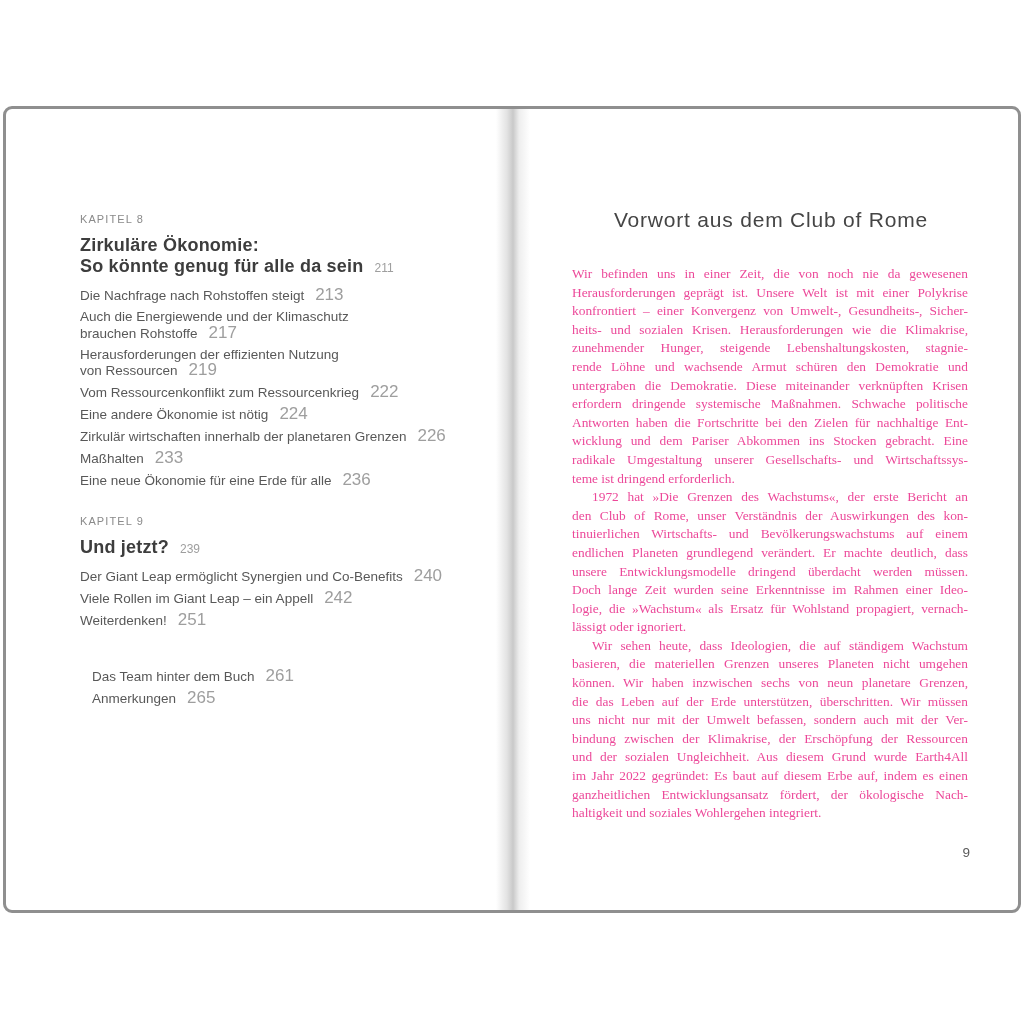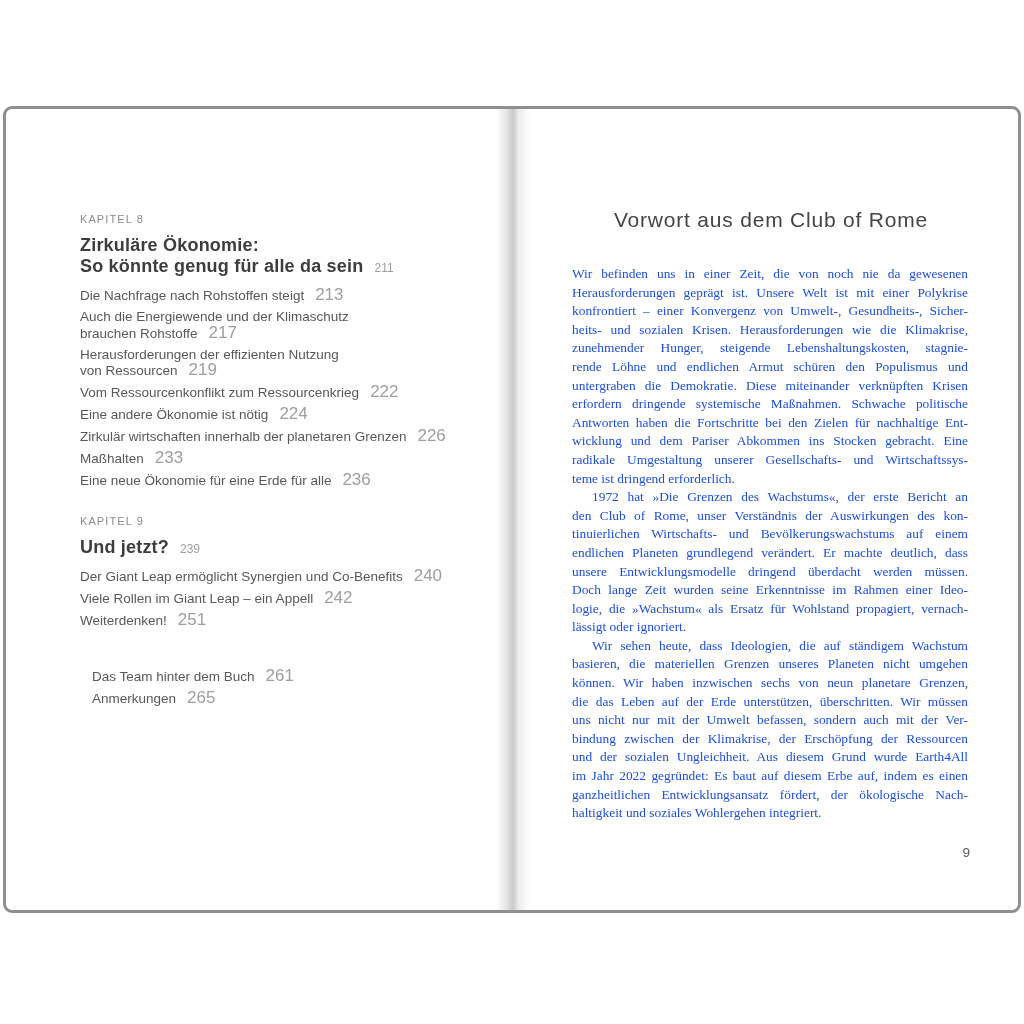--- a/index.html
+++ b/index.html
@@ -41,21 +41,21 @@
   }
   .backmatter{margin-top:40px;margin-left:12px;}
   
   .preface-title{
     position:absolute;left:566px;top:99px;width:398px;text-align:center;
     font-size:21px;font-weight:400;letter-spacing:.8px;color:#454545;
   }
   .body-text{
     position:absolute;left:566px;top:156px;width:396px;
     font-family:"Liberation Serif",serif;font-size:13.4px;line-height:18.6px;
-    color:#1d4ed8;overflow:hidden;
+    color:#ec4899;overflow:hidden;
   }
   .para{margin:0;}
   .para .line{
     text-align:justify;text-align-last:justify;white-space:nowrap;overflow:hidden;
   }
   .para .line.last{text-align-last:left;}
   .para.indent .line.first{text-indent:20px;}
   .folio{
     position:absolute;left:566px;top:736px;width:398px;text-align:right;
     font-size:13.5px;color:#5a5a5a;
@@ -98,21 +98,21 @@
     </div>
 
   <div class="preface-title">Vorwort aus dem Club of Rome</div>
   <div class="body-text">
       <div class="para">
         <div class="line first">Wir befinden uns in einer Zeit, die von noch nie da gewesenen</div>
         <div class="line">Herausforderungen geprägt ist. Unsere Welt ist mit einer Polykrise</div>
         <div class="line">konfrontiert – einer Konvergenz von Umwelt-, Gesundheits-, Sicher-</div>
         <div class="line">heits- und sozialen Krisen. Herausforderungen wie die Klimakrise,</div>
         <div class="line">zunehmender Hunger, steigende Lebenshaltungskosten, stagnie-</div>
-        <div class="line">rende Löhne und endlichen Armut schüren den Populismus und</div>
+        <div class="line">rende Löhne und wachsende Armut schüren den Demokratie und</div>
         <div class="line">untergraben die Demokratie. Diese miteinander verknüpften Krisen</div>
         <div class="line">erfordern dringende systemische Maßnahmen. Schwache politische</div>
         <div class="line">Antworten haben die Fortschritte bei den Zielen für nachhaltige Ent-</div>
         <div class="line">wicklung und dem Pariser Abkommen ins Stocken gebracht. Eine</div>
         <div class="line">radikale Umgestaltung unserer Gesellschafts- und Wirtschaftssys-</div>
         <div class="line last">teme ist dringend erforderlich.</div>
       </div>
       <div class="para indent">
         <div class="line first">1972 hat »Die Grenzen des Wachstums«, der erste Bericht an</div>
         <div class="line">den Club of Rome, unser Verständnis der Auswirkungen des kon-</div>

